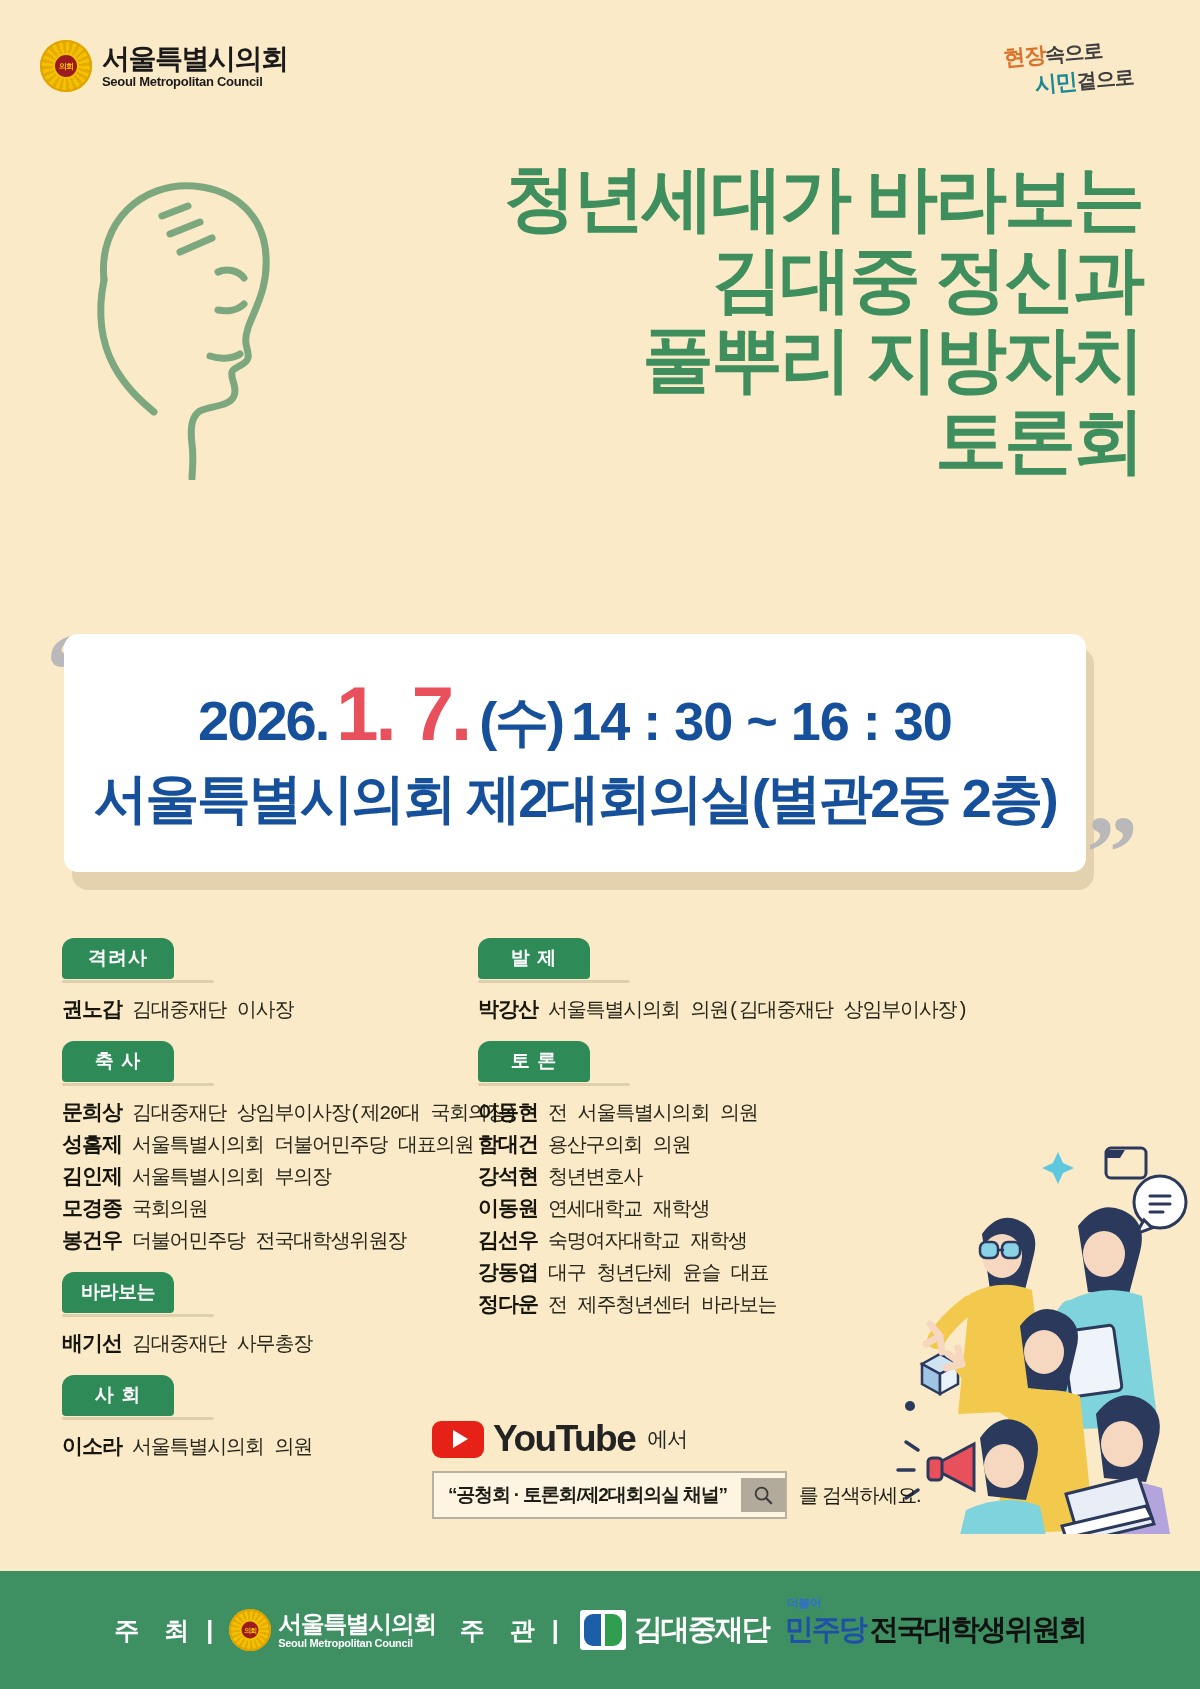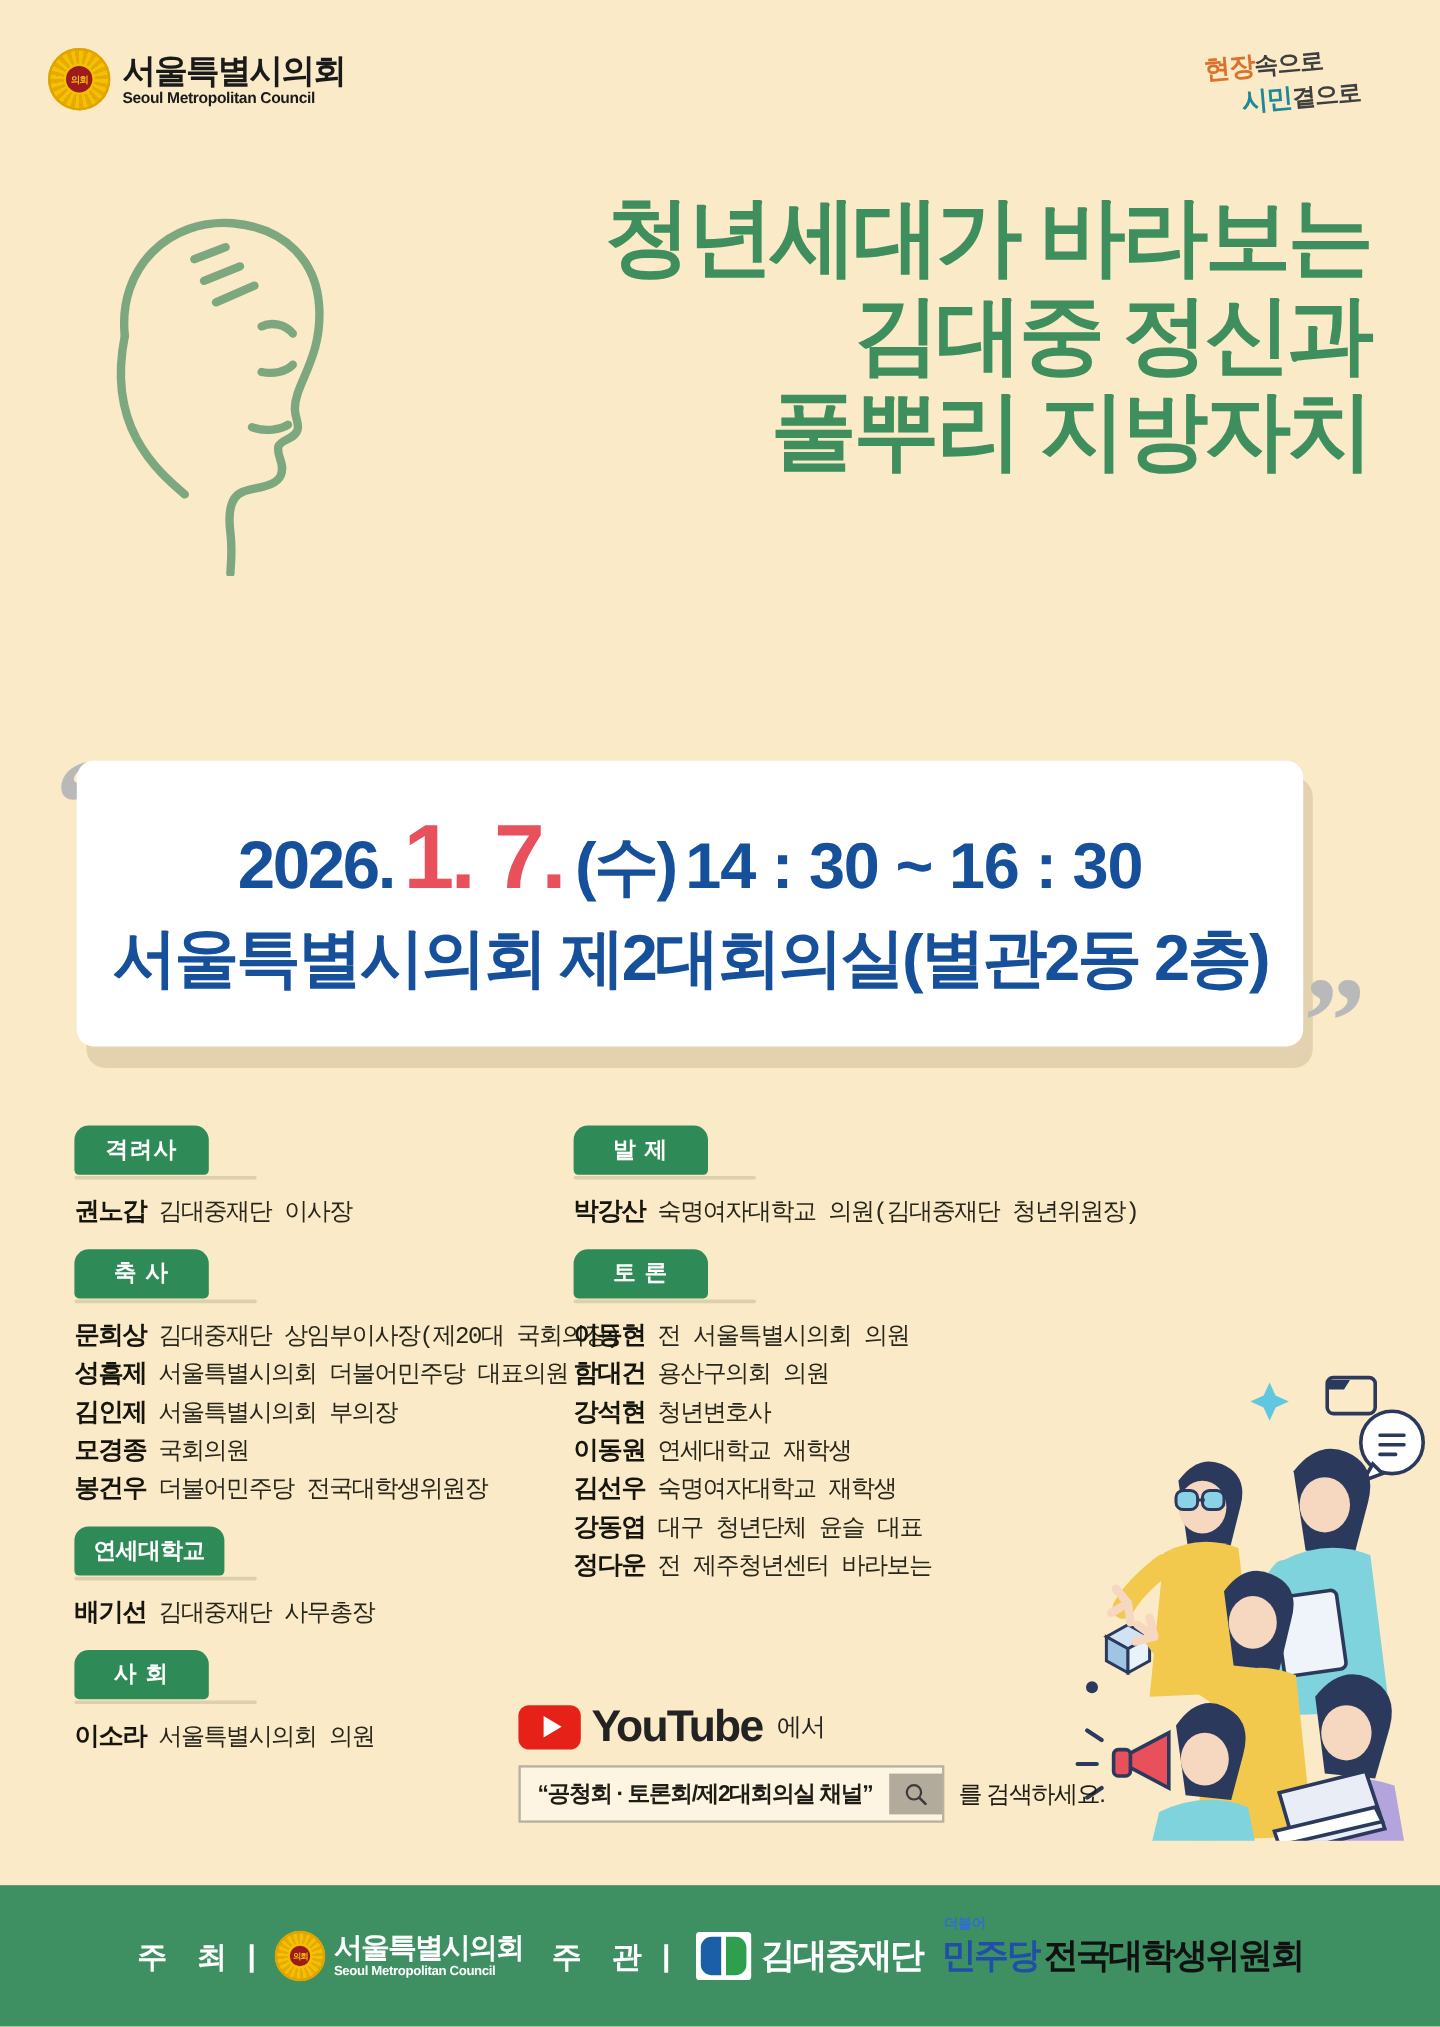--- a/index.html
+++ b/index.html
@@ -364,20 +364,21 @@
       <path d="M120,56 L146,46"></path>
       <path d="M128,74 L158,62"></path>
       <path d="M138,92 L170,78"></path>
     </g>
   </svg>
 
   <div class="title">
     <span class="tline">청년세대가 바라보는</span>
     <span class="tline">김대중 정신과</span>
     <span class="tline">풀뿌리 지방자치</span>
+    <span class="tline">토론회</span>
   </div>
 
   <div class="quote-open">“</div>
   <div class="datecard-shadow"></div>
   <div class="datecard">
     <div class="dateline">
       <span class="yr">2026.</span>
       <span class="md">1. 7.</span>
       <span class="dow">(수)</span>
       <span class="tm">14 : 30 ~ 16 : 30</span>
@@ -420,21 +421,21 @@
           <span class="ti">국회의원</span>
         </div>
         <div class="person">
           <span class="nm">봉건우</span>
           <span class="ti">더불어민주당 전국대학생위원장</span>
         </div>
       </div>
     </div>
 
     <div class="sec">
-      <div class="sec-tag wide">연세대학교</div>
+      <div class="sec-tag wide">바라보는</div>
       <div class="sec-underline"></div>
       <div class="sec-body">
         <div class="person">
           <span class="nm">배기선</span>
           <span class="ti">김대중재단 사무총장</span>
         </div>
       </div>
     </div>
 
     <div class="sec">
@@ -451,21 +452,21 @@
   </div>
 
   <div class="col-right">
 
     <div class="sec">
       <div class="sec-tag">발  제</div>
       <div class="sec-underline"></div>
       <div class="sec-body">
         <div class="person">
           <span class="nm">박강산</span>
-          <span class="ti">숙명여자대학교 의원(김대중재단 청년위원장)</span>
+          <span class="ti">서울특별시의회 의원(김대중재단 상임부이사장)</span>
         </div>
       </div>
     </div>
 
     <div class="sec">
       <div class="sec-tag">토  론</div>
       <div class="sec-underline"></div>
       <div class="sec-body">
         <div class="person">
           <span class="nm">이동현</span>

